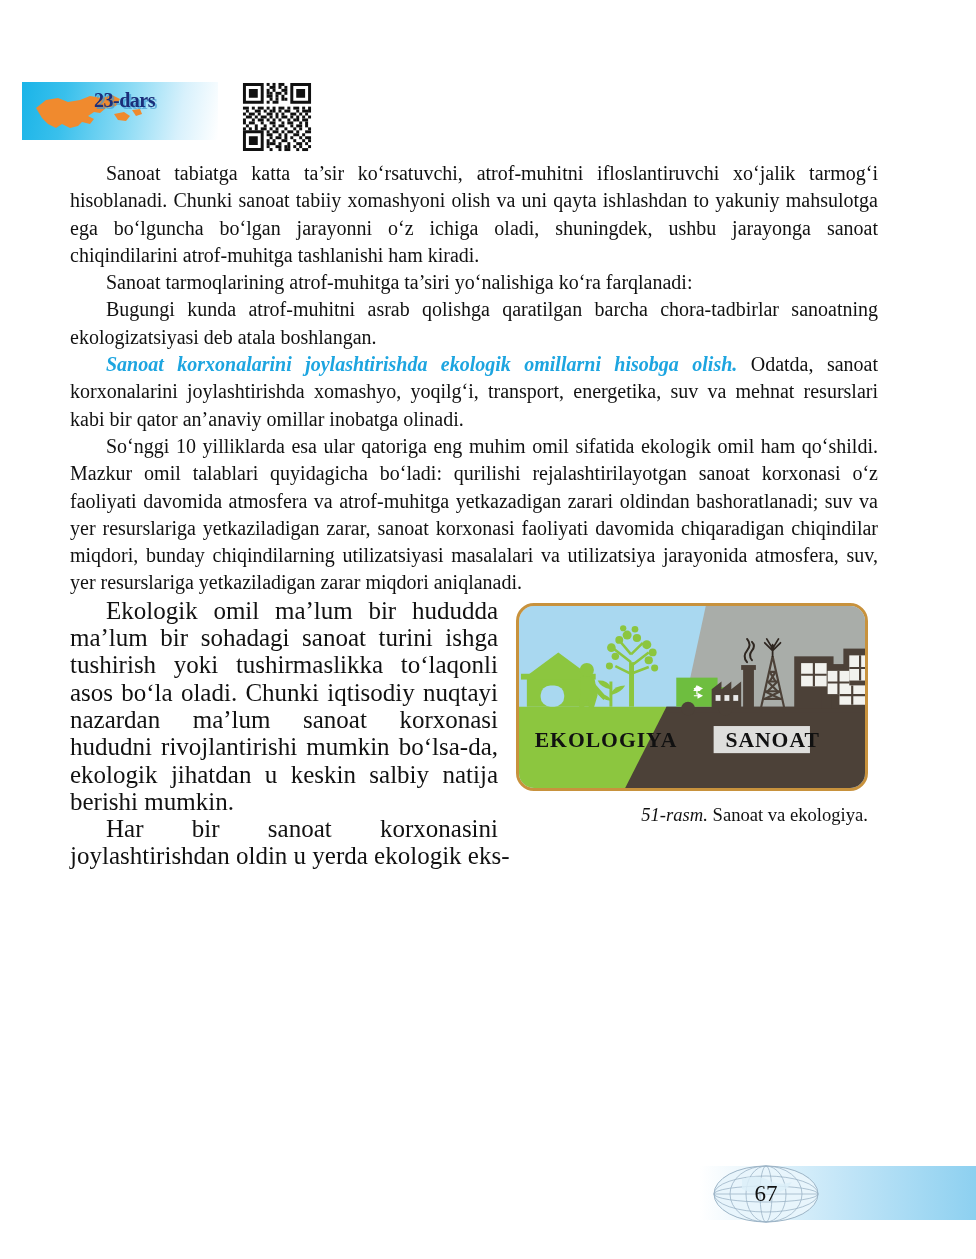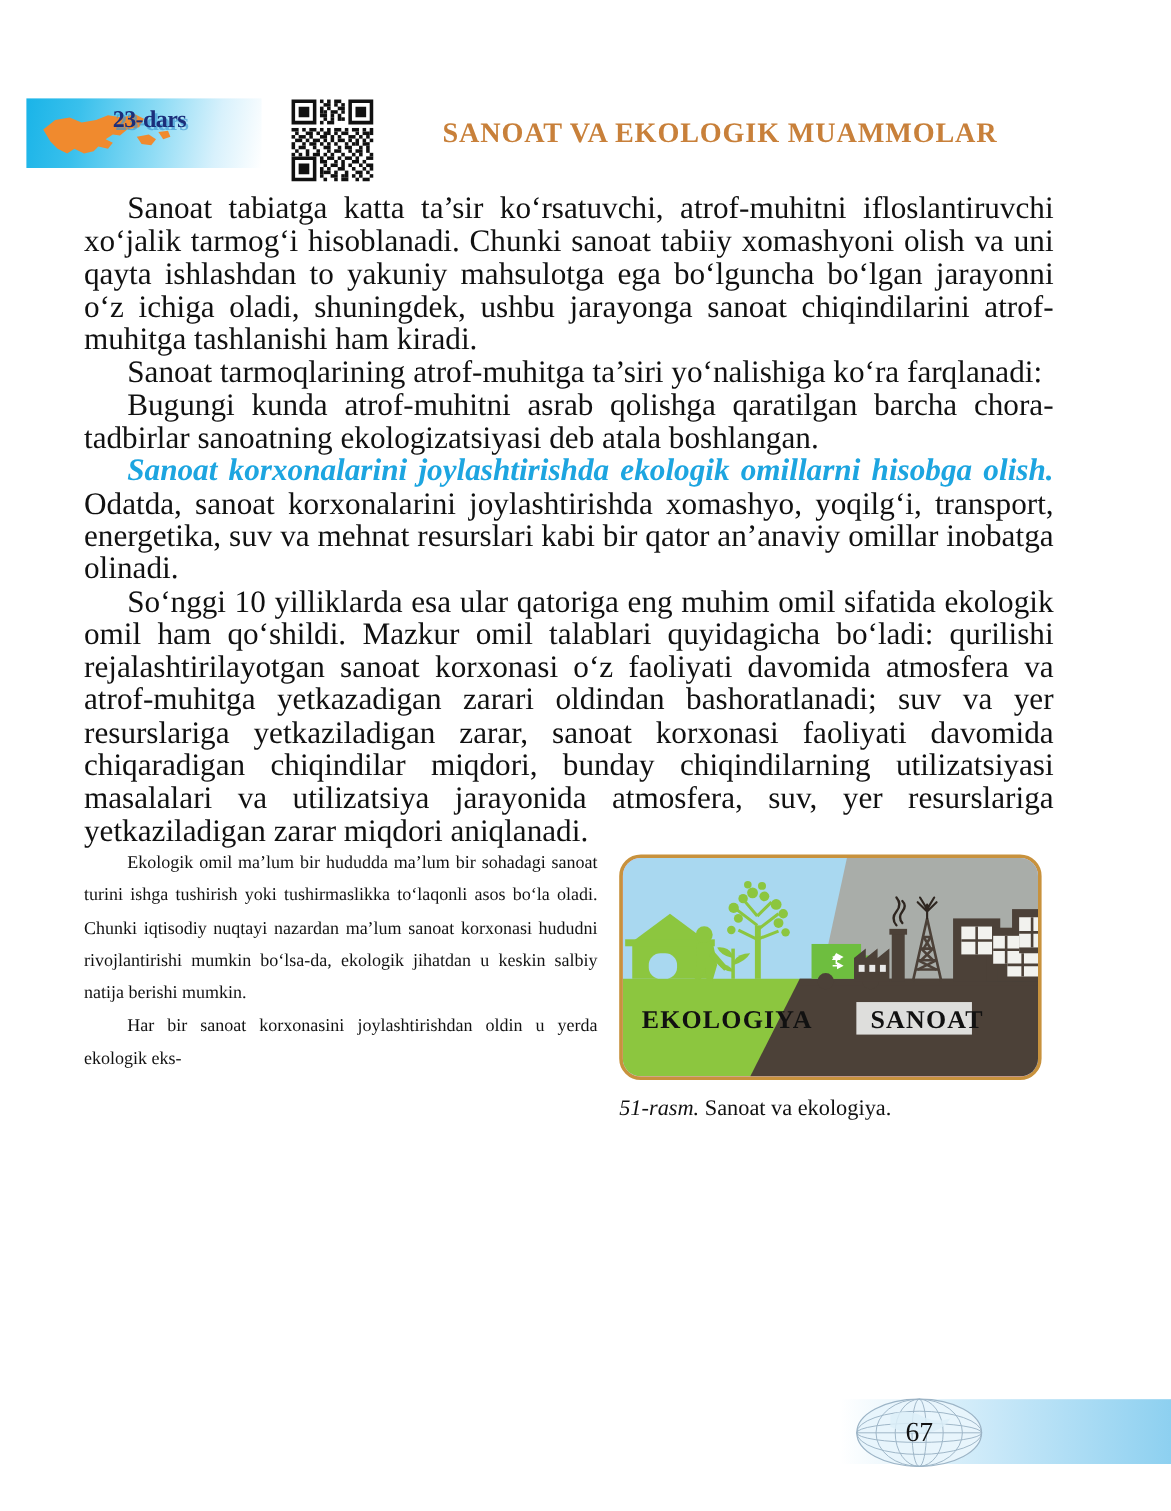--- a/index.html
+++ b/index.html
@@ -68,21 +68,21 @@
 
   
   #content {
     position: absolute;
     left: 70px;
     top: 160px;
     width: 808px;
   }
   p.bodytext {
     margin: 0;
-    font-size: 26px;
+    font-size: 20px;
     line-height: 27.3px;
     text-align: justify;
     text-indent: 36px;
     text-justify: inter-word;
     hyphens: none;
   }
   p.dash { text-indent: 24px; }
   .term {
     color: #1DA5E0;
     font-weight: bold;
@@ -95,41 +95,41 @@
     width: 808px;
   }
   #figure-float {
     float: right;
     width: 362px;
     margin: 6px 0 4px 18px;
     shape-margin: 6px;
   }
   .wrapcol p {
     margin: 0;
-    font-size: 15px;
+    font-size: 25px;
     line-height: 27.3px;
     text-align: justify;
     text-indent: 36px;
   }
 
   
   #figure-box {
     width: 352px;
     height: 188px;
     border: 3px solid #C8923D;
     border-radius: 18px;
     overflow: hidden;
     position: relative;
-    background: #f9a8d4;
+    background: #fdba74;
     box-sizing: border-box;
   }
   #fig-caption {
     margin-top: 13px;
     width: 352px;
-    text-align: left;
+    text-align: right;
     font-size: 18.6px;
     color: #111;
   }
   #fig-caption .rasm { font-style: italic; }
 
   
   #footer {
     position: absolute;
     left: 0;
     top: 1160px;
@@ -305,21 +305,20 @@
       <rect x="20" y="22" width="1" height="1"></rect>
         <rect x="23" y="22" width="1" height="1"></rect>
       <rect x="10" y="23" width="1" height="1"></rect>
         <rect x="13" y="23" width="1" height="1"></rect>
       <rect x="15" y="23" width="2" height="1"></rect>
         <rect x="19" y="23" width="1" height="1"></rect>
       <rect x="21" y="23" width="2" height="1"></rect>
     </g>
   </svg>
 
-  <div id="page-title">SANOAT VA EKOLOGIK MUAMMOLAR</div>
 </div>
 
 <div id="content">
 
   <p class="bodytext">Sanoat tabiatga katta ta’sir ko‘rsatuvchi, atrof-muhitni ifloslantiruvchi xo‘jalik tarmog‘i hisoblanadi. Chunki sanoat tabiiy xomashyoni olish va uni qayta ishlashdan to yakuniy mahsulotga ega bo‘lguncha bo‘lgan jarayonni o‘z ichiga oladi, shuningdek, ushbu jarayonga sanoat chiqindilarini atrof-muhitga tashlanishi ham kiradi.</p>
   <p class="bodytext">Sanoat tarmoqlarining atrof-muhitga ta’siri yo‘nalishiga ko‘ra farqlanadi:</p>
   <p class="bodytext">Bugungi kunda atrof-muhitni asrab qolishga qaratilgan barcha chora-tadbirlar sanoatning ekologizatsiyasi deb atala boshlangan.</p>
 
   <p class="bodytext">
     <span class="term">Sanoat korxonalarini joylashtirishda ekologik omillarni hisobga olish.</span><span> Odatda, sanoat korxonalarini joylashtirishda xomashyo, yoqilg‘i, transport, energetika, suv va mehnat resurslari kabi bir qator an’anaviy omillar inobatga olinadi.</span>

